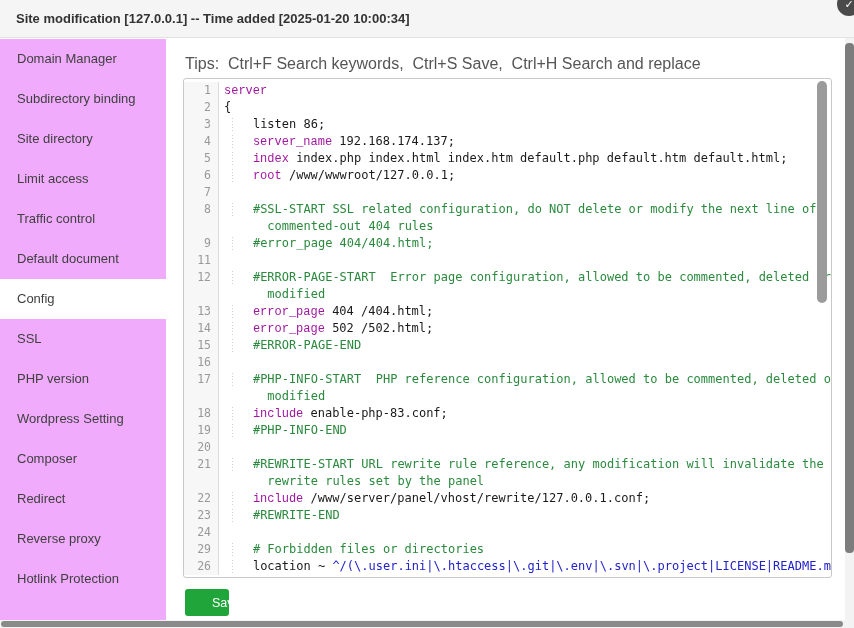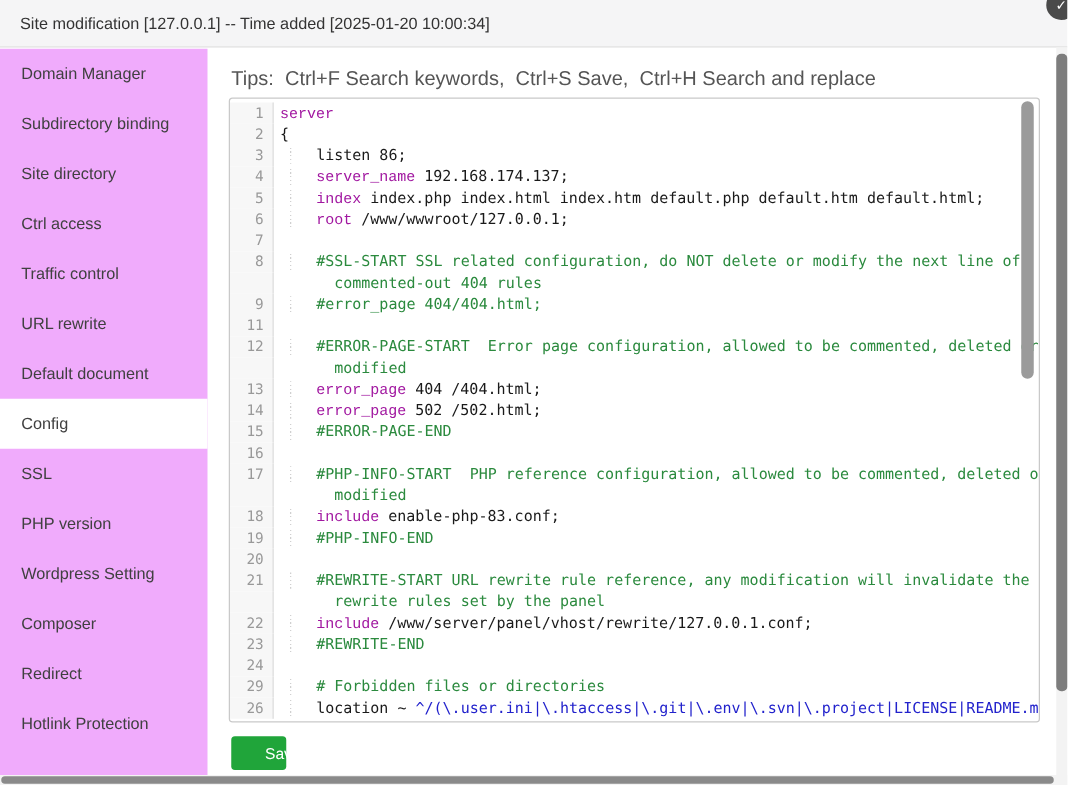--- a/index.html
+++ b/index.html
@@ -3,21 +3,21 @@
 <meta charset="utf-8">
 <style>
   :root{
     --keyword:#a117a0; --comment:#2b8a3e; --regex-string:#2222cc; --save-green:#20a53a;
   }
   *{box-sizing:border-box; margin:0; padding:0;}
   html,body{width:854px;height:628px;overflow:hidden;}
   body{position:relative;background:#fff;font-family:"Liberation Sans",sans-serif;}
 
   .titlebar{position:absolute;left:0;top:0;width:854px;height:38px;background:#f5f5f6;border-bottom:1px solid #e2e2e2;z-index:5;overflow:hidden;}
-  .title{position:absolute;left:16px;top:0;line-height:38px;font-size:13px;font-weight:normal;color:#333;}
+  .title{position:absolute;left:16px;top:0;line-height:38px;font-size:13px;font-weight:bold;color:#333;}
   .corner-badge{position:absolute;top:-8px;right:-7px;width:24px;height:24px;border-radius:50%;background:#4a4a4a;color:#fff;font-size:11px;display:flex;align-items:center;justify-content:center;}
 
   .sidebar{position:absolute;left:0;top:39px;width:166px;height:626px;background:#f0abfc;z-index:2;}
   .side-item{height:40px;line-height:40px;padding-left:17px;font-size:13px;color:#404040;cursor:pointer;white-space:nowrap;}
   .side-item.active{background:#fff;}
 
   .tips{position:absolute;left:185px;top:55px;font-size:16px;color:#555;white-space:pre;}
 
   .editor{position:absolute;left:183px;top:78px;width:649px;height:500px;border:1px solid #c9c9c9;border-radius:3px;background:#fff;overflow:hidden;font-family:"DejaVu Sans Mono","Liberation Mono",monospace;font-size:12px;}
   .code-lines{padding-top:3px;}
@@ -46,30 +46,30 @@
   <div class="title">Site modification [127.0.0.1] -- Time added [2025-01-20 10:00:34]</div>
   <div class="corner-badge">
     <span>✓</span>
   </div>
 </div>
 
 <div class="sidebar">
     <div class="side-item">Domain Manager</div>
     <div class="side-item">Subdirectory binding</div>
     <div class="side-item">Site directory</div>
-    <div class="side-item">Ctrl access</div>
+    <div class="side-item">Limit access</div>
     <div class="side-item">Traffic control</div>
-    <div class="side-item">URL rewrite</div>
     <div class="side-item">Default document</div>
     <div class="side-item active">Config</div>
     <div class="side-item">SSL</div>
     <div class="side-item">PHP version</div>
     <div class="side-item">Wordpress Setting</div>
     <div class="side-item">Composer</div>
     <div class="side-item">Redirect</div>
+    <div class="side-item">Reverse proxy</div>
     <div class="side-item">Hotlink Protection</div>
   </div>
 
 <div class="tips">Tips:  Ctrl+F Search keywords,  Ctrl+S Save,  Ctrl+H Search and replace</div>
 
 <div class="editor">
   <div class="code-lines">
       <div class="row"><div class="ln">1</div><div class="code"><span class="seg-k">server</span></div></div>
       <div class="row"><div class="ln">2</div><div class="code"><span class="seg-t">{</span></div></div>
       <div class="row g"><div class="ln">3</div><div class="code"><span class="seg-t">    </span><span class="seg-t">listen 86;</span></div></div>

